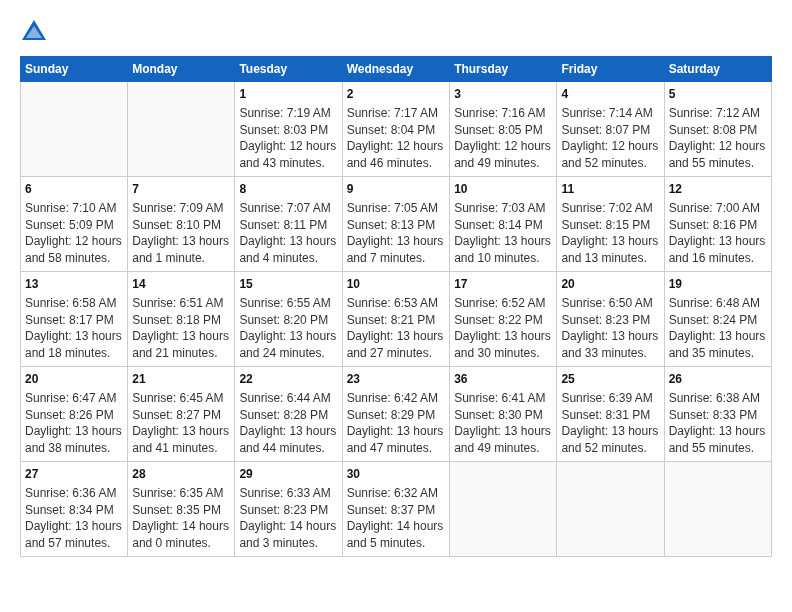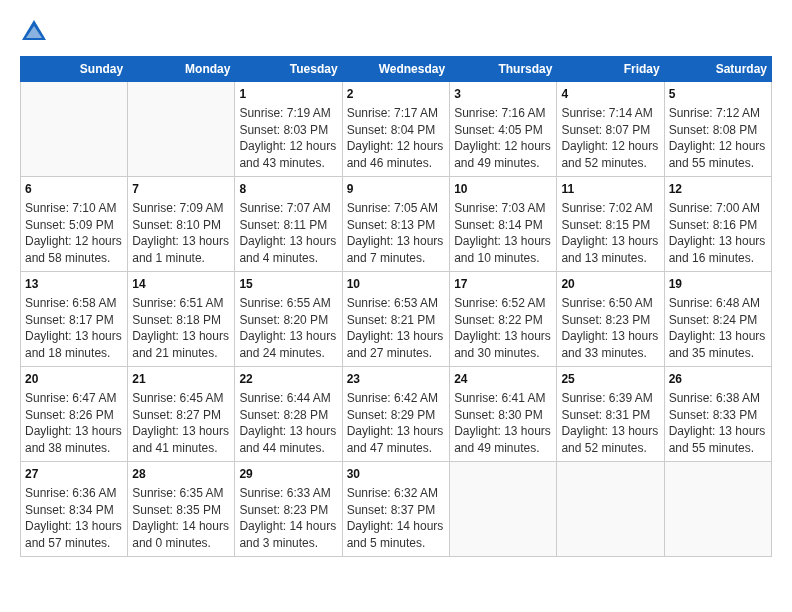--- a/index.html
+++ b/index.html
@@ -53,21 +53,21 @@
     }
     .calendar {
       width: 100%;
       border-collapse: collapse;
       font-size: 10.5px;
     }
     .calendar th {
       background-color: #1565c0;
       color: #fff;
       padding: 5px 4px;
-      text-align: right;
+      text-align: left;
       font-size: 12px;
       font-weight: bold;
       border: 1px solid #1565c0;
     }
     .calendar td {
       border: 1px solid #ccc;
       vertical-align: top;
       padding: 4px 4px;
       width: 108px;
       min-height: 80px;
@@ -137,21 +137,21 @@
           </td>
           <td>
             <span class="day-number">2</span>
             <div class="day-info">Sunrise: 7:17 AM
 Sunset: 8:04 PM
 Daylight: 12 hours and 46 minutes.</div>
           </td>
           <td>
             <span class="day-number">3</span>
             <div class="day-info">Sunrise: 7:16 AM
-Sunset: 4:05 PM
+Sunset: 8:05 PM
 Daylight: 12 hours and 49 minutes.</div>
           </td>
           <td>
             <span class="day-number">4</span>
             <div class="day-info">Sunrise: 7:14 AM
 Sunset: 8:07 PM
 Daylight: 12 hours and 52 minutes.</div>
           </td>
           <td>
             <span class="day-number">5</span>
@@ -267,21 +267,21 @@
 Sunset: 8:28 PM
 Daylight: 13 hours and 44 minutes.</div>
           </td>
           <td>
             <span class="day-number">23</span>
             <div class="day-info">Sunrise: 6:42 AM
 Sunset: 8:29 PM
 Daylight: 13 hours and 47 minutes.</div>
           </td>
           <td>
-            <span class="day-number">24</span>
+            <span class="day-number">36</span>
             <div class="day-info">Sunrise: 6:41 AM
 Sunset: 8:30 PM
 Daylight: 13 hours and 49 minutes.</div>
           </td>
           <td>
             <span class="day-number">25</span>
             <div class="day-info">Sunrise: 6:39 AM
 Sunset: 8:31 PM
 Daylight: 13 hours and 52 minutes.</div>
           </td>

